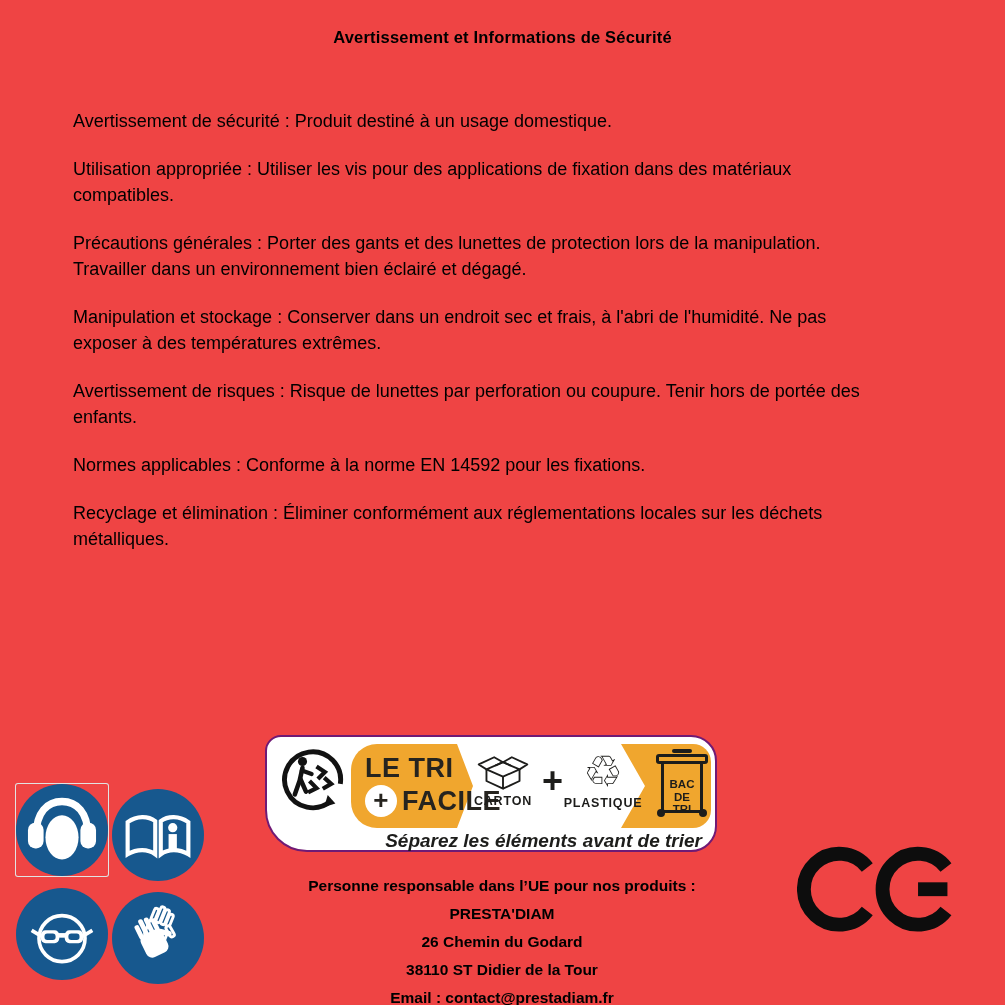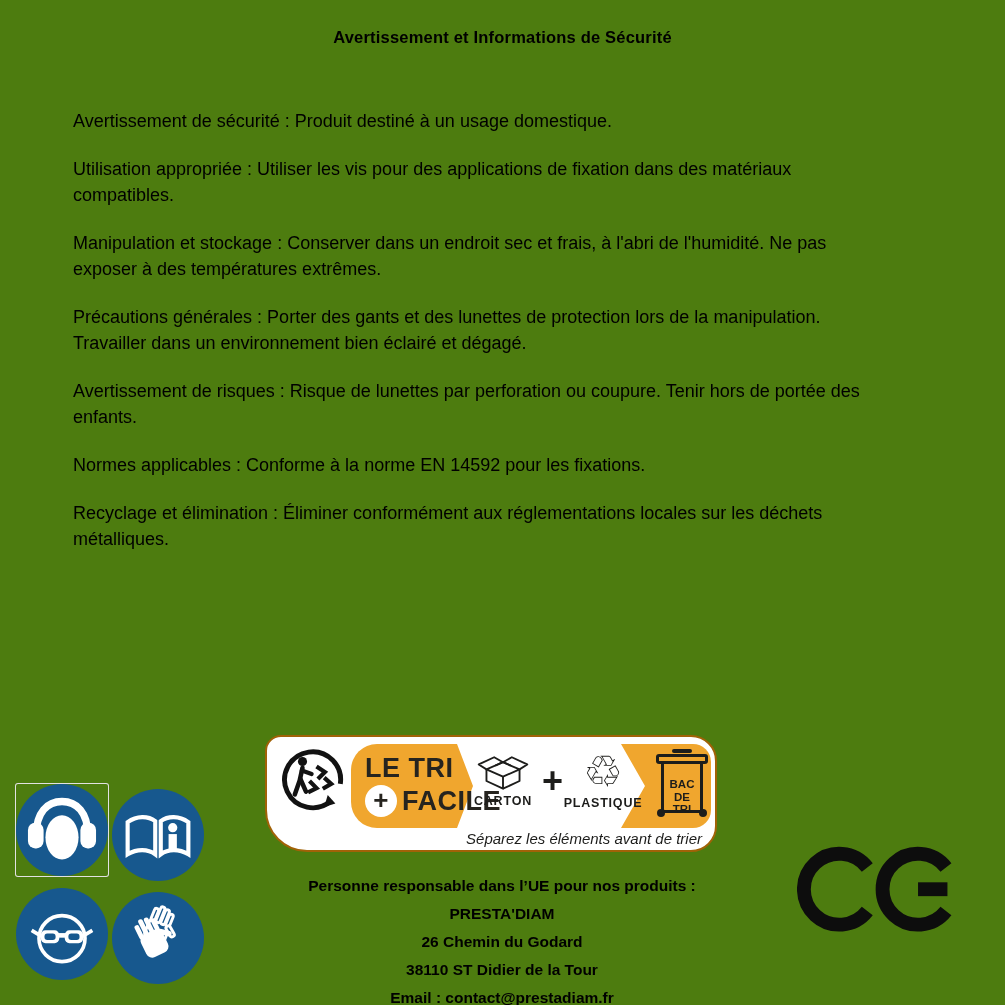--- a/index.html
+++ b/index.html
@@ -3,21 +3,21 @@
 <meta charset="utf-8">
 <style>
   :root{
     --pictogram-blue:#17588E;
     --banner-yellow:#F0A62E;
     --banner-dark:#26241F;
     --text-black:#000000;
   }
   html,body{margin:0;padding:0;background:#fff;}
   .page{
-    position:relative;width:1005px;height:1005px;background:#4d7c0f;overflow:hidden;
+    position:relative;width:1005px;height:1005px;background:#ef4444;overflow:hidden;
     font-family:"Liberation Sans","DejaVu Sans",sans-serif;color:var(--text-black);
   }
   .title{
     position:absolute;top:28px;left:0;width:100%;margin:0;text-align:center;
     font-size:16.5px;font-weight:bold;letter-spacing:.2px;
   }
   .paras{position:absolute;left:73px;top:84px;width:920px;font-size:18px;line-height:26px;margin-top:24px;}
   .paras p{margin:0 0 22px 0;white-space:pre-line;}
 
   
@@ -29,21 +29,21 @@
   .picto .wsf{stroke:#fff;fill:var(--pictogram-blue);}
   #picto-ear{left:16px;top:784px;box-shadow:0 0 0 1px #e2e2e2;border-radius:2px;}
   #picto-book{left:112px;top:789px;}
   #picto-goggles{left:16px;top:888px;}
   #picto-gloves{left:112px;top:892px;}
 
   
   .fr-code{position:absolute;left:268px;top:712px;font-size:15px;font-weight:bold;color:#222;margin-top:40px;}
   .sort-box{
     position:absolute;left:265px;top:735px;width:452px;height:117px;box-sizing:border-box;
-    background:#fff;border:2px solid #a16207;border-radius:16px 26px 26px 42px;
+    background:#fff;border:2px solid #701a75;border-radius:16px 26px 26px 42px;
   }
   .triman{position:absolute;left:11px;top:7px;width:70px;height:70px;}
   .tri-s{stroke:#121212;fill:none;}
   .tri-f{fill:#121212;}
   .band{position:absolute;left:84px;top:7px;width:360px;height:84px;background:var(--banner-yellow);border-radius:26px 18px 18px 26px;}
   .band-white{position:absolute;inset:0;background:#fff;z-index:1;
     clip-path:polygon(106px 0,270px 0,294px 42px,270px 84px,106px 84px,122px 42px);}
   .band>*{z-index:2;}
   .letri{position:absolute;left:14px;top:10px;color:var(--banner-dark);font-weight:bold;}
   .letri-l1{font-size:27px;line-height:28px;letter-spacing:.5px;}
@@ -60,44 +60,44 @@
   .cart-s{stroke:#1d1d1b;stroke-width:3.4;fill:none;stroke-linejoin:round;}
   .bin{position:absolute;left:305px;top:5px;width:52px;}
   .bin-handle{width:20px;height:4px;background:#1d1d1b;margin:0 auto;border-radius:2px;}
   .bin-lid{width:52px;height:10px;border:3px solid #1d1d1b;border-radius:3px;box-sizing:border-box;margin-top:1px;}
   .bin-body{position:relative;width:42px;height:49px;margin:0 auto;box-sizing:border-box;
     border:3px solid #1d1d1b;border-top:none;border-radius:0 0 4px 4px;
     font-size:11.5px;line-height:12.5px;font-weight:bold;text-align:center;color:#1d1d1b;
     padding-top:14px;white-space:pre-line;}
   .bin-body:before,.bin-body:after{content:"";position:absolute;bottom:-7px;width:8px;height:8px;background:#1d1d1b;border-radius:50%;}
   .bin-body:before{left:-7px;} .bin-body:after{right:-7px;}
-  .separez{position:absolute;right:13px;top:93px;font-style:italic;font-weight:normal;font-size:15px;color:#1d1d1b;}
+  .separez{position:absolute;right:13px;top:93px;font-style:italic;font-weight:bold;font-size:19px;color:#1d1d1b;}
 
   .address{position:absolute;left:252px;top:872px;width:500px;text-align:center;
     font-weight:bold;font-size:15.5px;line-height:28px;white-space:pre-line;}
 
   .ce{position:absolute;left:797px;top:846px;width:166px;}
   .ce svg{width:100%;display:block;}
   .ce-s{stroke:#0d0d0d;stroke-width:16;fill:none;}
 </style>
 </head>
 <body>
 
 <div class="page">
 
   <h1 class="title">Avertissement et Informations de Sécurité</h1>
 
   <div class="paras">
     <p>Avertissement de sécurité : Produit destiné à un usage domestique.</p>
     <p>Utilisation appropriée : Utiliser les vis pour des applications de fixation dans des matériaux
 compatibles.</p>
+    <p>Précautions générales : Porter des gants et des lunettes de protection lors de la manipulation.
+Travailler dans un environnement bien éclairé et dégagé.</p>
     <p>Manipulation et stockage : Conserver dans un endroit sec et frais, à l'abri de l'humidité. Ne pas
 exposer à des températures extrêmes.</p>
-    <p>Précautions générales : Porter des gants et des lunettes de protection lors de la manipulation.
-Travailler dans un environnement bien éclairé et dégagé.</p>
     <p>Avertissement de risques : Risque de lunettes par perforation ou coupure. Tenir hors de portée des
 enfants.</p>
     <p>Normes applicables : Conforme à la norme EN 14592 pour les fixations.</p>
     <p>Recyclage et élimination : Éliminer conformément aux réglementations locales sur les déchets
 métalliques.</p>
   </div>
 
   <div class="picto" id="picto-ear">
     <svg viewBox="0 0 100 100">
       <circle class="bg" cx="50" cy="50" r="50"></circle>

